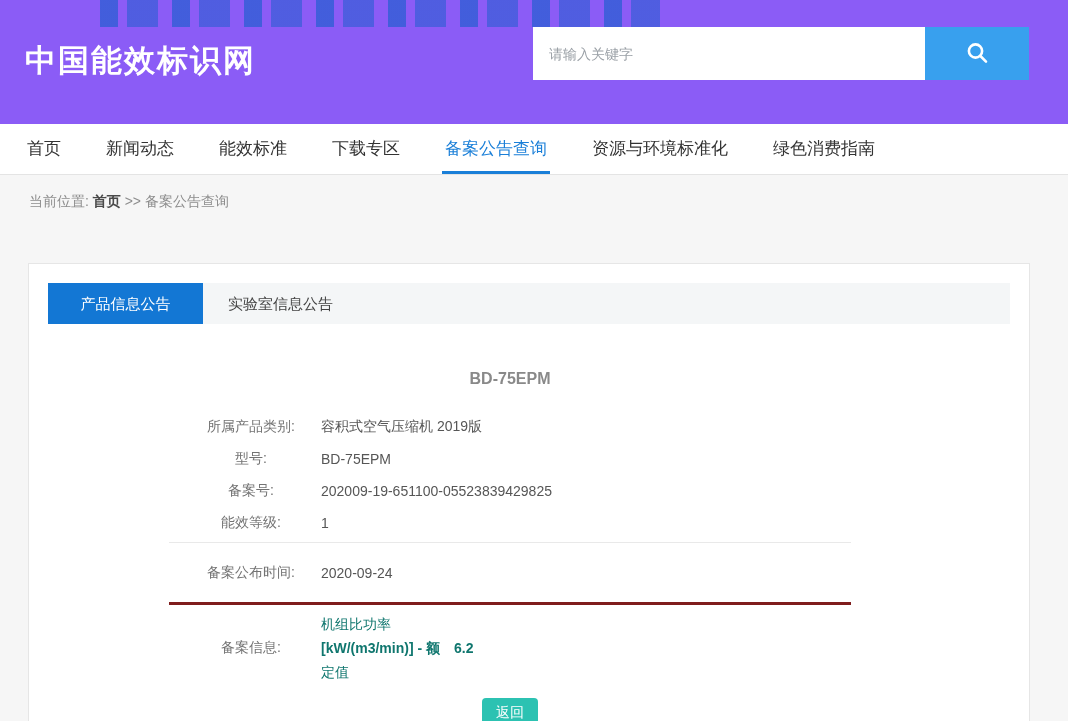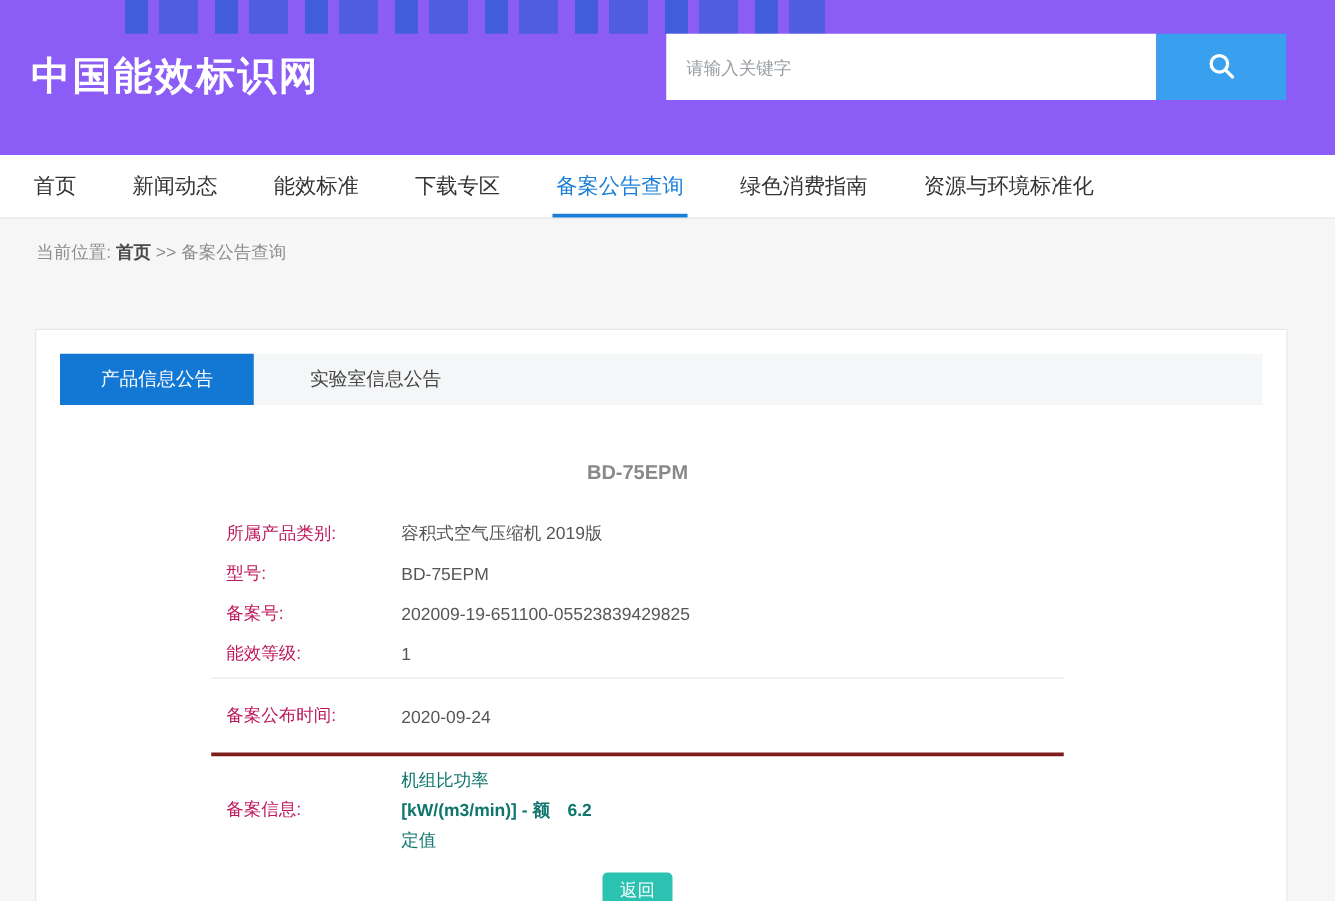--- a/index.html
+++ b/index.html
@@ -107,21 +107,20 @@
     left: 28px; top: 263px;
     width: 1002px; height: 480px;
     background: #ffffff;
     border: 1px solid #e6e6e6;
   }
   .tab-row {
     margin: 19px 19px 0 19px;
     height: 41px;
     background: #f4f6f7;
     display: flex;
-    gap: 20px;
   }
   .tab {
     font-size: 15px;
     line-height: 41px;
     cursor: pointer;
     white-space: nowrap;
   }
   .tab.active {
     width: 155px;
     text-align: center;
@@ -146,22 +145,23 @@
   }
   .field-row {
     display: flex;
     height: 32px;
     align-items: center;
     font-size: 14px;
   }
   .field-label {
     padding-left: 12px;
     width: 152px;
-    color: #be185d;
+    color: #737373;
     flex-shrink: 0;
+    text-align: center;
   }
   .field-value { color: #565656; }
   .group-a { padding-bottom: 3px; border-bottom: 1px solid #e9e9e9; }
   .group-b {
     height: 62px;
     display: flex;
     align-items: center;
     border-bottom: 3px solid #7f1d1d;
     font-size: 14px;
   }
@@ -209,22 +209,22 @@
     </button>
   </div>
 </div>
 
 <div class="main-nav">
   <div class="nav-item">首页</div>
   <div class="nav-item">新闻动态</div>
   <div class="nav-item">能效标准</div>
   <div class="nav-item">下载专区</div>
   <div class="nav-item active">备案公告查询</div>
+  <div class="nav-item">资源与环境标准化</div>
   <div class="nav-item">绿色消费指南</div>
-  <div class="nav-item">资源与环境标准化</div>
 </div>
 
 <div class="breadcrumb">
   <span>当前位置:</span>
   <span class="crumb-home">首页</span>
   <span>&gt;&gt;</span>
   <span>备案公告查询</span>
 </div>
 
 <div class="content-card">

